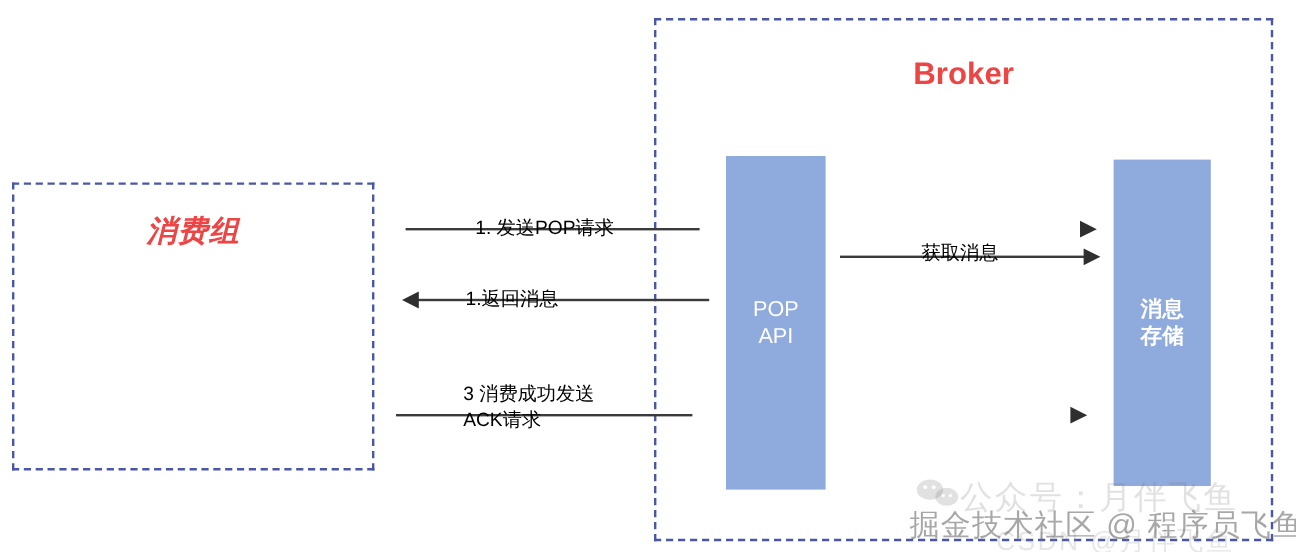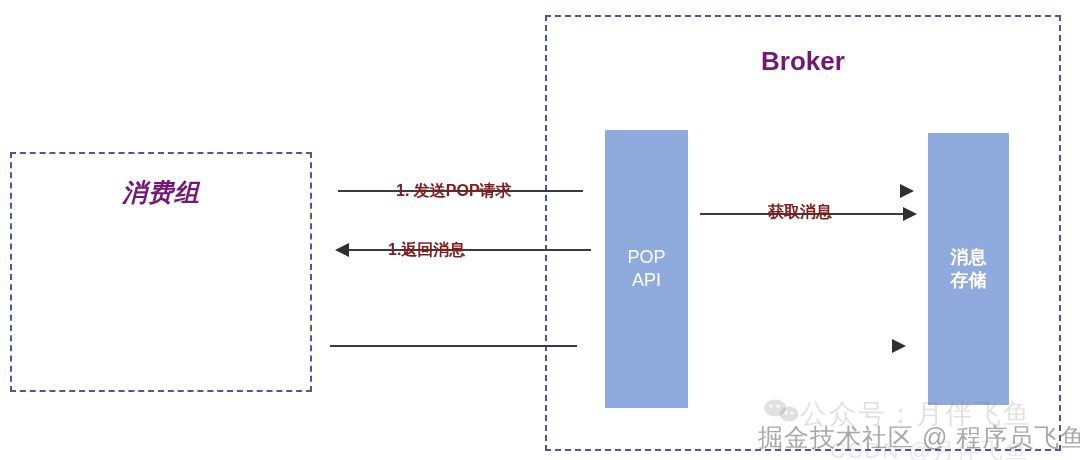--- a/index.html
+++ b/index.html
@@ -34,21 +34,21 @@
   #broker-box {
     left: 545px;
     top: 15px;
     width: 516px;
     height: 436px;
   }
 
   
   .group-title {
     position: absolute;
-    color: #701a75;
+    color: #ef4444;
     font-weight: bold;
     white-space: nowrap;
   }
   #consumer-group-title {
     left: 10px;
     top: 176px;
     width: 302px;
     text-align: center;
     font-size: 25px;
     letter-spacing: 1px;
@@ -121,26 +121,25 @@
     border-bottom: 7px solid transparent;
   }
   .flow .head-right {
     border-left: 14px solid #2f2f2f;
   }
   .flow .head-left {
     border-right: 14px solid #2f2f2f;
   }
   .flow-label {
     position: absolute;
-    color: #7f1d1d;
+    color: #000000;
     font-size: 16px;
     white-space: nowrap;
     text-align: left;
     line-height: 1.35;
-    font-weight: bold;
   }
 
   
   #flow1 { left: 338px; top: 190px; width: 252px; }
   #flow1 .seg { left: 0; width: 245px; }
   #flow1 .head-right { left: 562px; }
   #flow1-label { left: 396px; top: 180px; }
 
   
   #flow2 { left: 335px; top: 249px; width: 252px; }
@@ -228,20 +227,24 @@
 
   <div id="flow2" class="flow">
     <div class="seg"></div>
     <div class="head-left"></div>
   </div>
   <div id="flow2-label" class="flow-label">1.返回消息</div>
 
   <div id="flow3" class="flow">
     <div class="seg"></div>
     <div class="head-right"></div>
+  </div>
+  <div id="flow3-label" class="flow-label">
+    <span>3 消费成功发送</span><br>
+    <span>ACK请求</span>
   </div>
 
   <div id="flow4" class="flow">
     <div class="seg"></div>
     <div class="head-right"></div>
   </div>
   <div id="flow4-label" class="flow-label">获取消息</div>
 
   <svg id="watermark-faint-icon" viewBox="0 0 40 26">
     <ellipse cx="13" cy="10" rx="11" ry="8.5" fill="rgba(120,120,120,0.22)"></ellipse>

